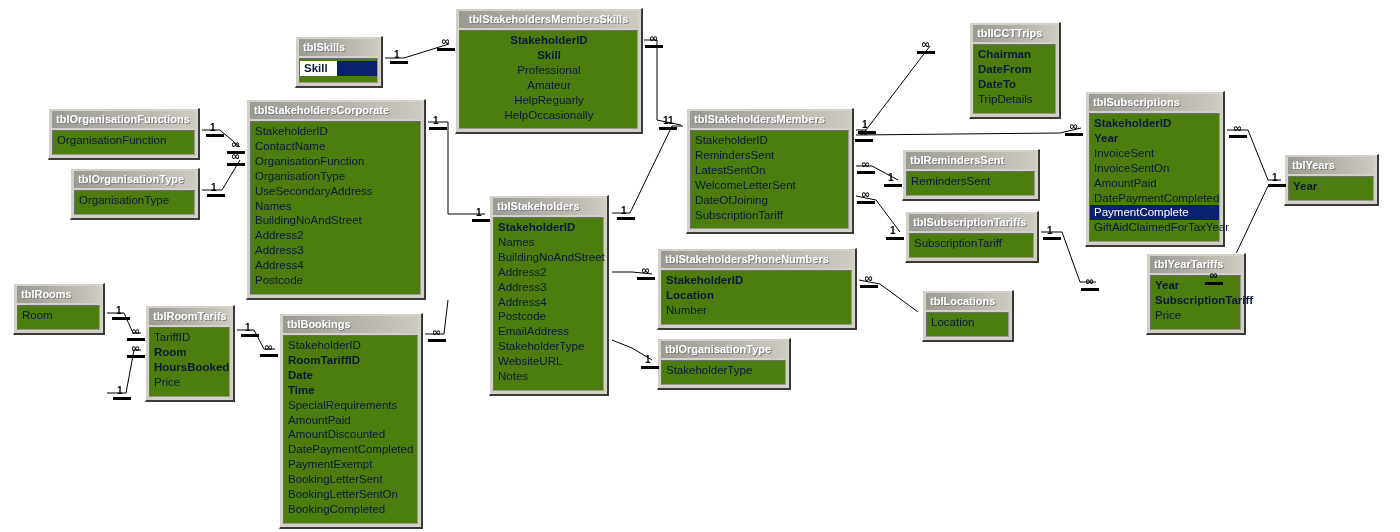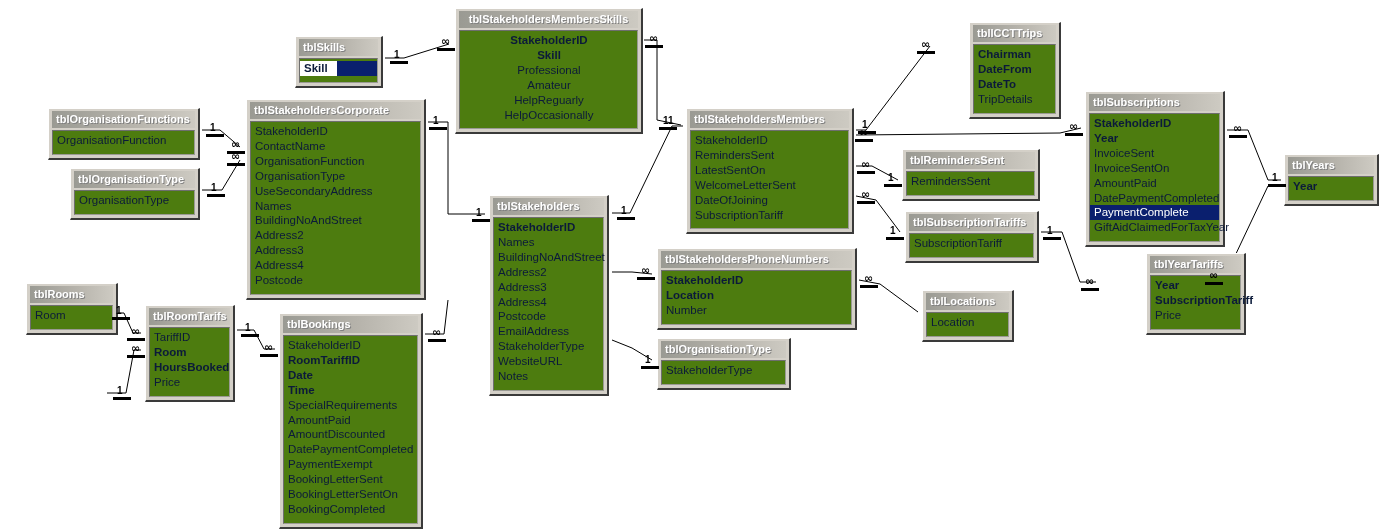--- a/index.html
+++ b/index.html
@@ -290,21 +290,21 @@
         <div class="fld pk">SubscriptionTariff</div>
         <div class="fld">Price</div>
       </div>
     </div>
     <div class="table-box" style="left: 922px; top: 290px; width: 92px;">
       <div class="tbl-title">tblLocations</div>
       <div class="tbl-fields">
         <div class="fld">Location</div>
       </div>
     </div>
-    <div class="table-box" style="left: 26px; top: 283px; width: 92px;">
+    <div class="table-box" style="left: 13px; top: 283px; width: 92px;">
       <div class="tbl-title">tblRooms</div>
       <div class="tbl-fields">
         <div class="fld">Room</div>
       </div>
     </div>
     <div class="table-box" style="left: 657px; top: 338px; width: 134px;">
       <div class="tbl-title">tblOrganisationType</div>
       <div class="tbl-fields">
         <div class="fld">StakeholderType</div>
       </div>

